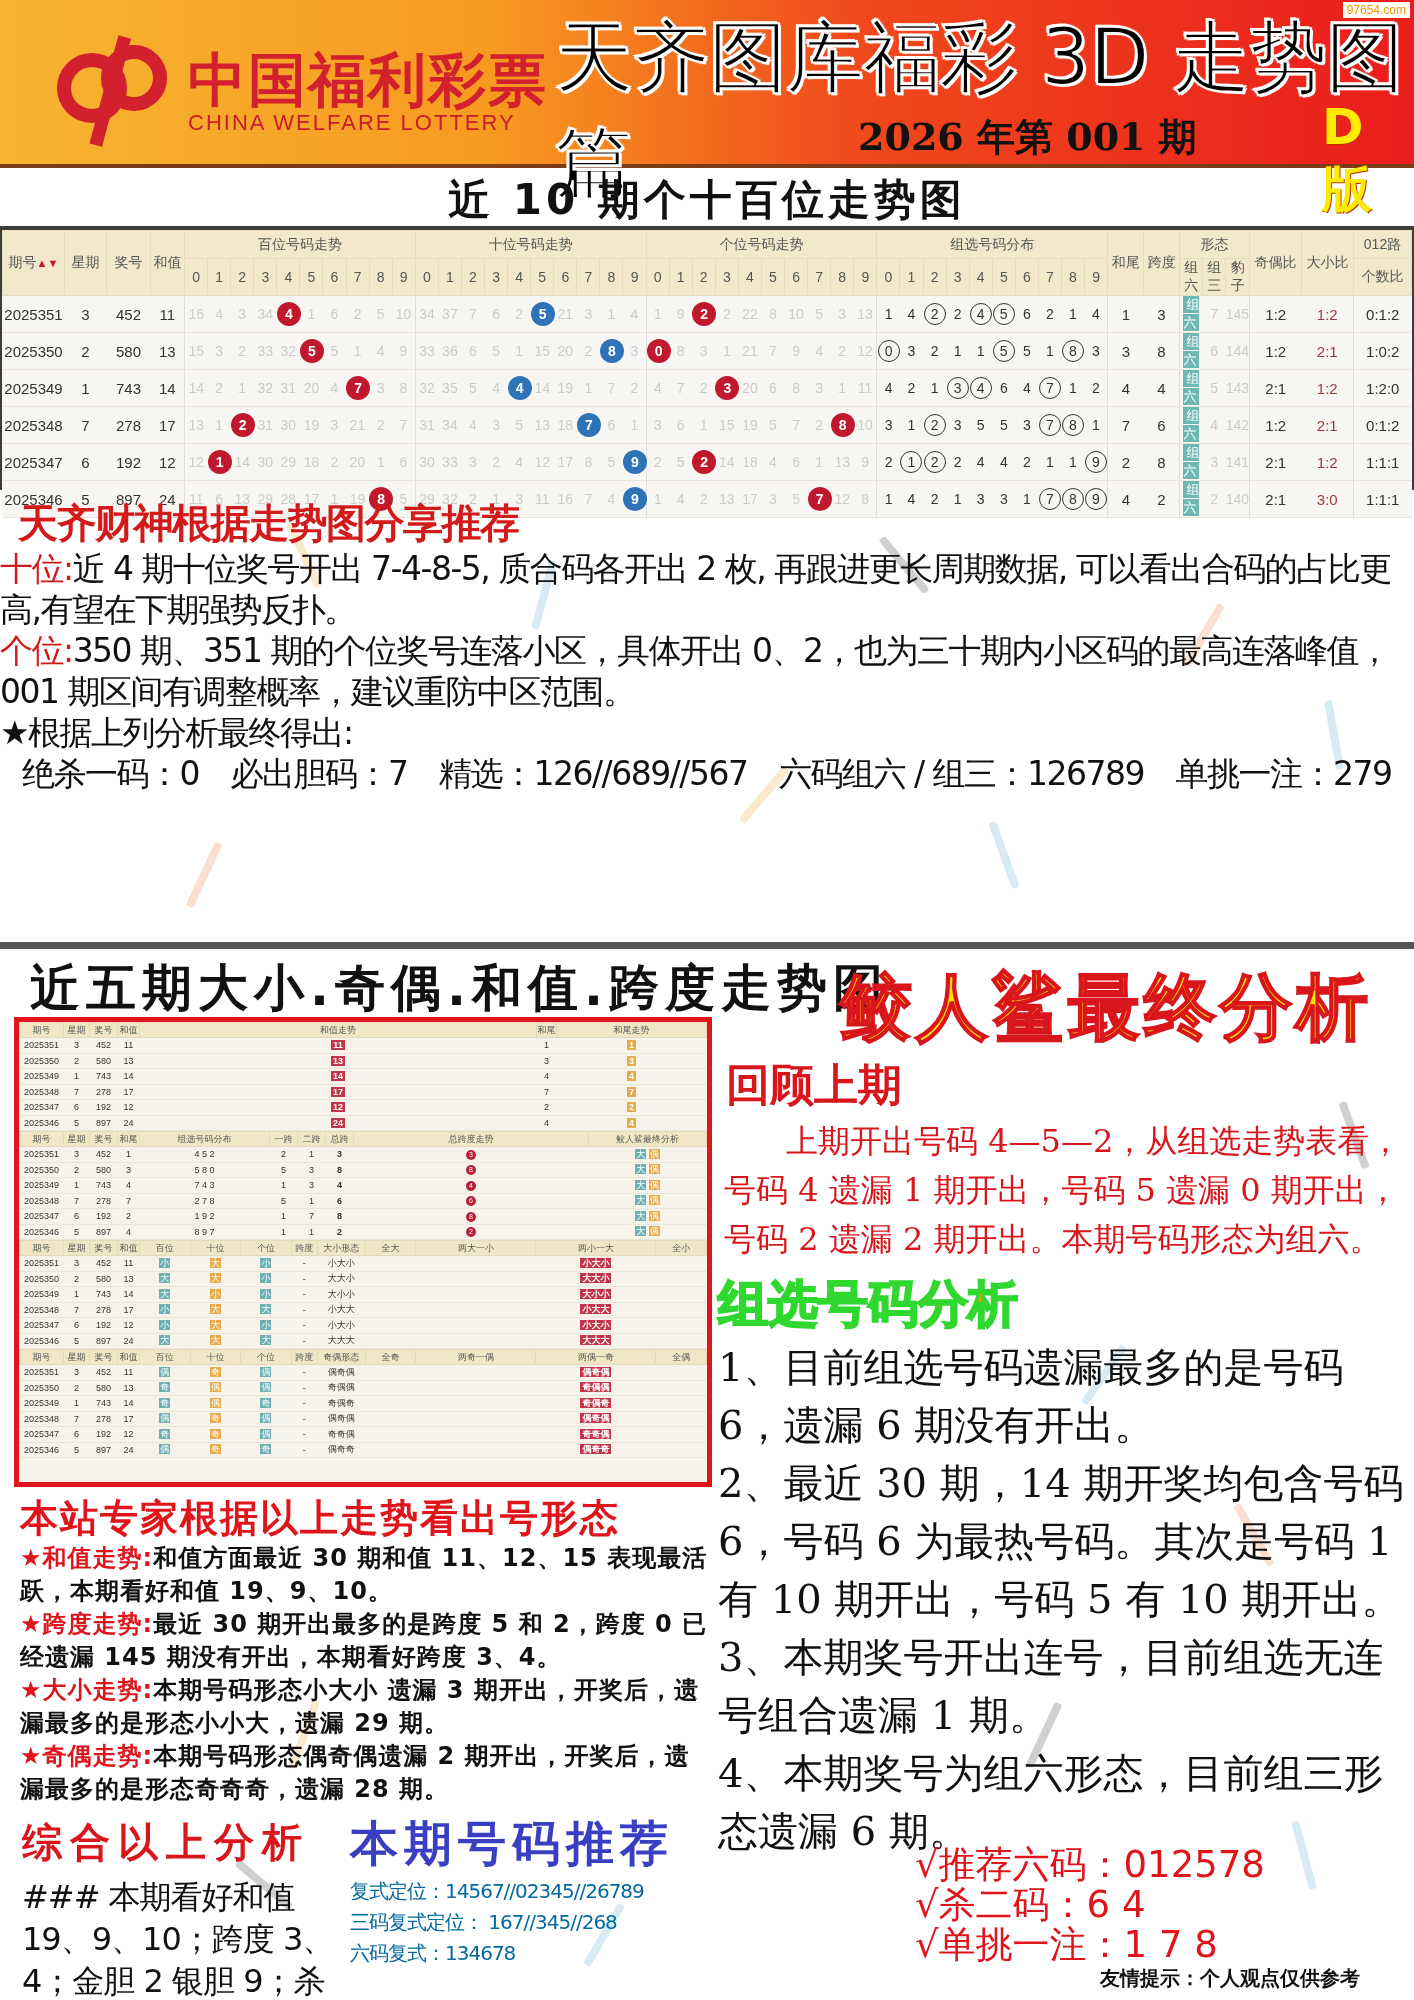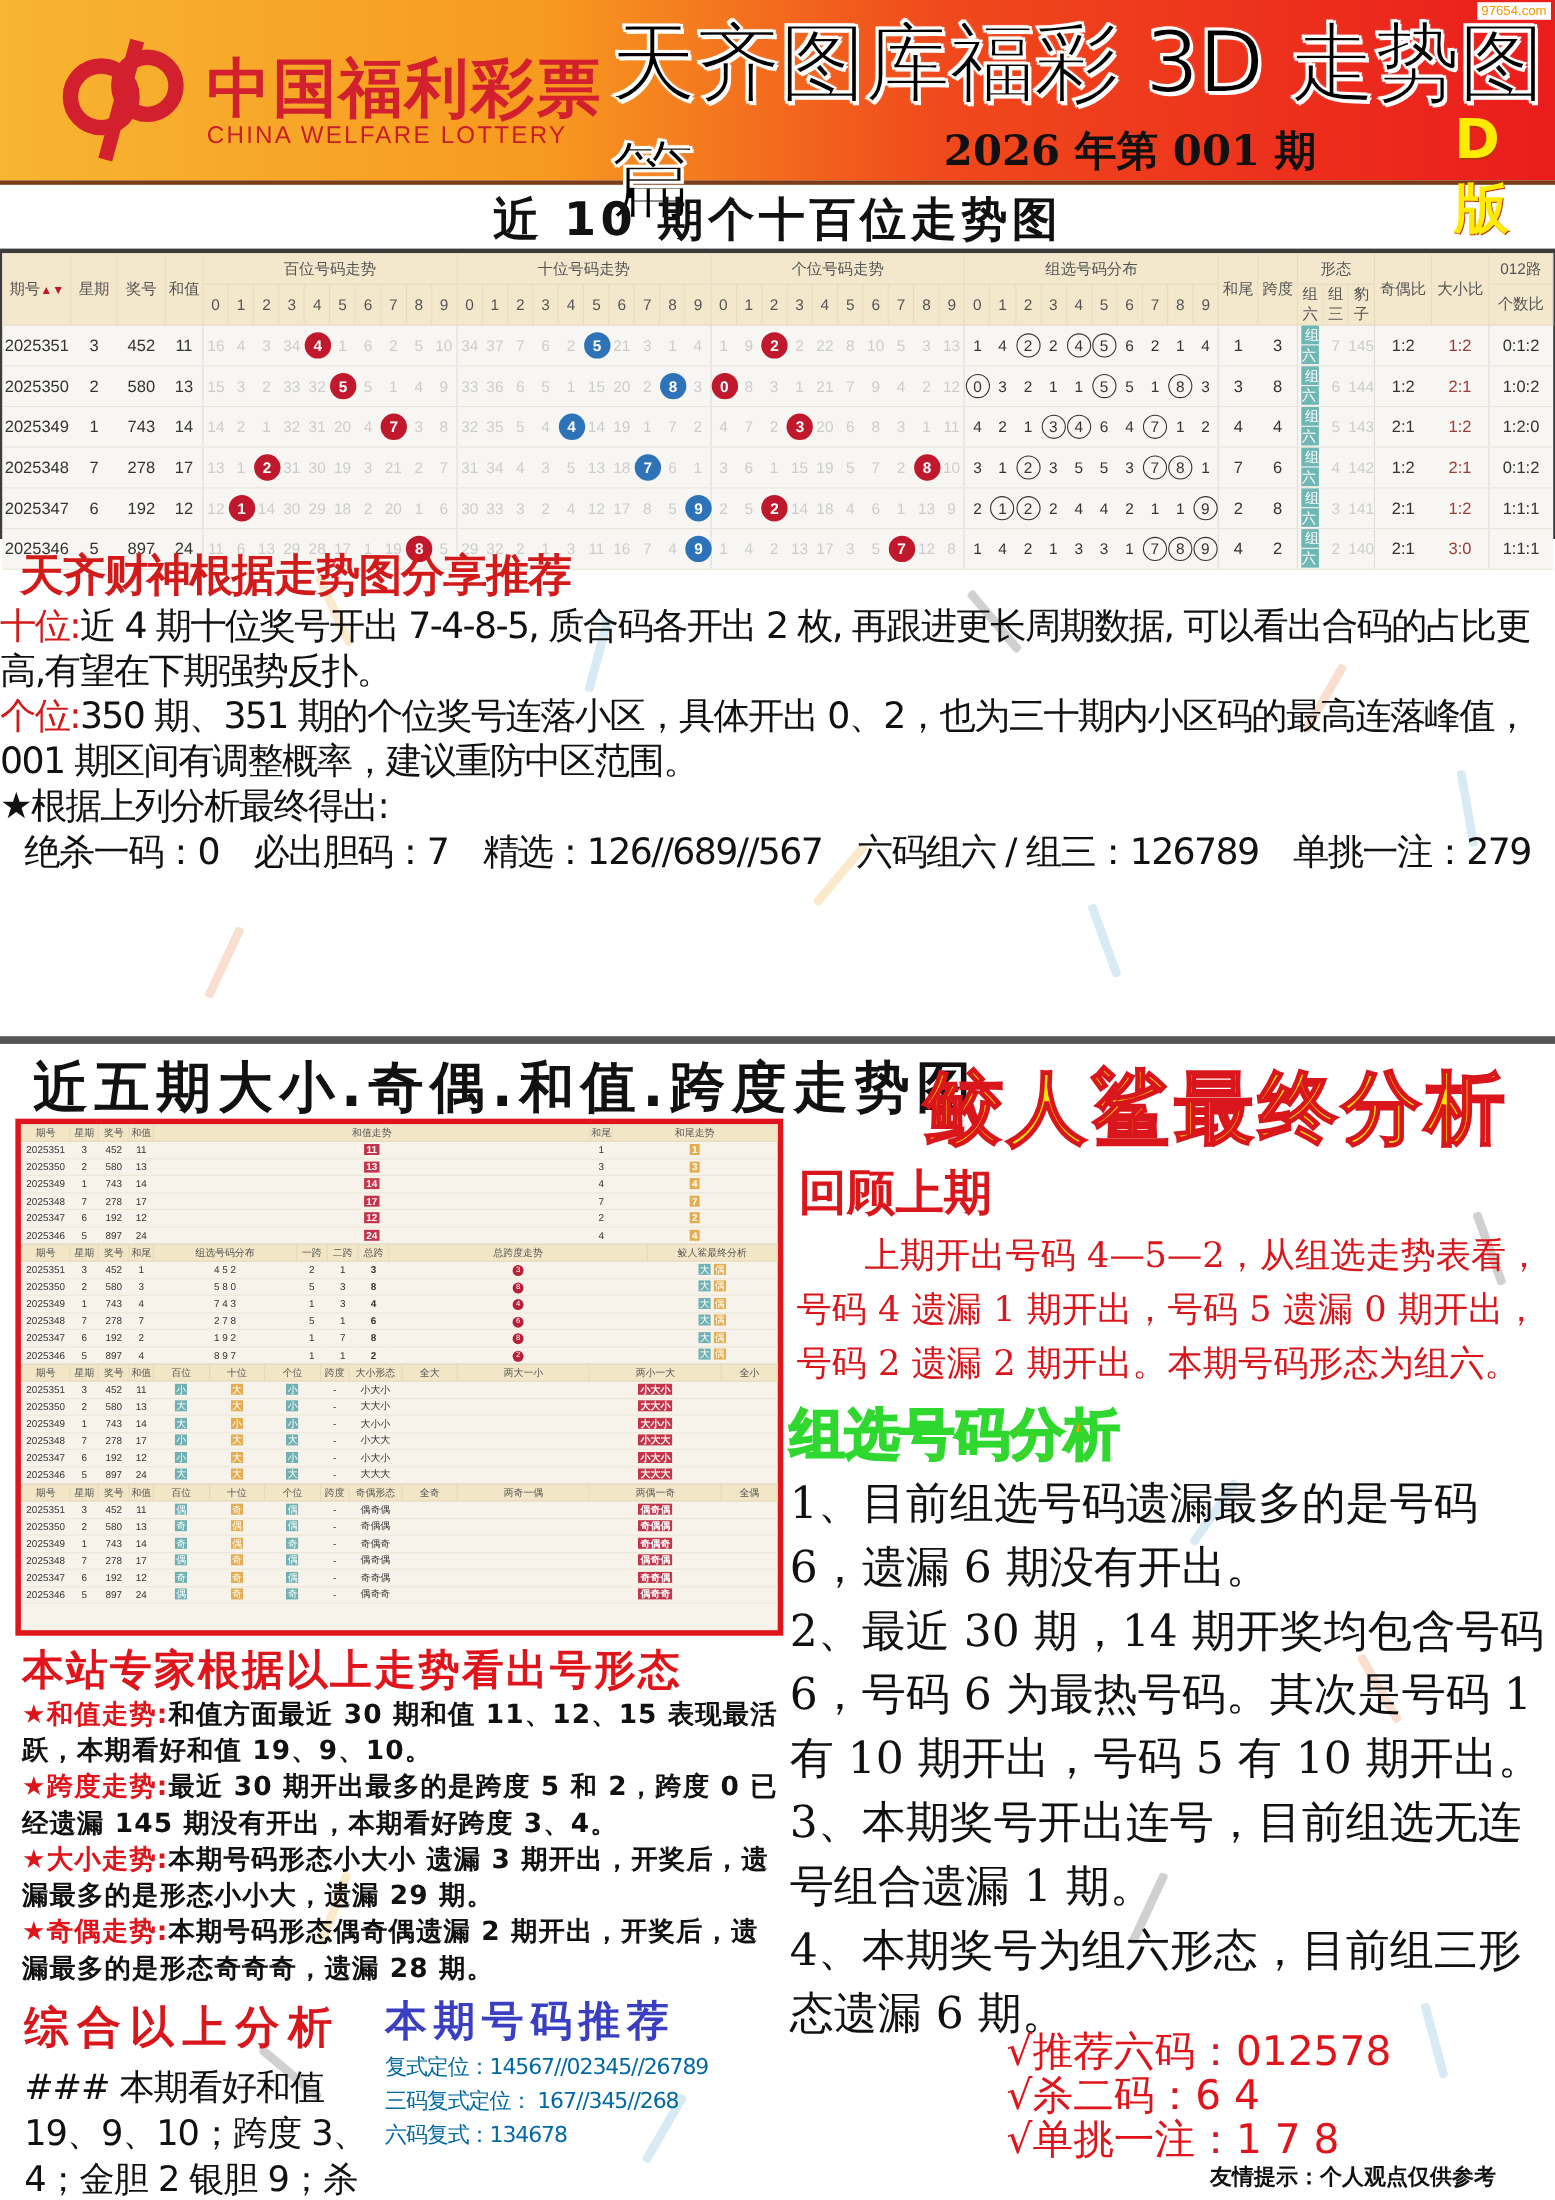--- a/index.html
+++ b/index.html
@@ -48,21 +48,21 @@
 .mini .tb{background:#6fb1b3;color:#fff;padding:0 1px}
 .mini .yb{background:#e3ac4e;color:#fff;padding:0 1px}
 .expert{position:absolute;left:20px;top:1494px;width:690px;z-index:2}
 .expert .h{color:#e0141b;font-size:38px;font-weight:bold;letter-spacing:2px;line-height:48px}
 .expert p{font-size:24px;line-height:33px;font-weight:bold;color:#111;letter-spacing:1px}
 .expert p .lbl{color:#e0141b}
 .combo{position:absolute;left:22px;top:1815px;width:320px;z-index:2}
 .combo .h{color:#d8161b;font-size:40px;font-weight:bold;font-family:"DejaVu Serif",serif;letter-spacing:8px}
 .combo p{font-size:32px;line-height:42px;color:#111;margin-top:6px;letter-spacing:-1px}
 .rec{position:absolute;left:350px;top:1812px;width:370px;z-index:2}
-.rec .h{color:#3a3fc2;font-size:38px;font-weight:bold;letter-spacing:6px;font-family:"DejaVu Serif",serif}
+.rec .h{color:#3a3fc2;font-size:48px;font-weight:bold;letter-spacing:6px;font-family:"DejaVu Serif",serif}
 .rec p{color:#0369a1;font-size:20px;line-height:31px;letter-spacing:-1px}
 
 .shark{position:absolute;left:840px;top:960px;font-size:72px;font-weight:bold;color:#ffe600;-webkit-text-stroke:2px #d8161b;z-index:2;letter-spacing:4px;font-family:"DejaVu Serif",serif}
 .right-col{position:absolute;left:718px;top:1055px;width:690px;z-index:2}
 .right-col .h1{color:#d8161b;font-size:44px;font-weight:bold;margin-left:8px;line-height:60px}
 .right-col .review{color:#d8161b;font-family:"DejaVu Serif",serif;font-size:32px;line-height:49px;margin-top:2px;text-indent:62px;padding-left:6px}
 .right-col .h2{color:#f39800;-webkit-text-stroke:2px #2fd82f;font-size:50px;font-weight:bold;line-height:68px;margin-top:6px}
 .right-col .items p{font-family:"DejaVu Serif",serif;font-size:40px;line-height:58px;color:#111}
 .final{position:absolute;left:915px;top:1845px;z-index:2;color:#e0141b;font-weight:normal;font-size:37px;line-height:40px}
 .tip{position:absolute;left:1100px;top:1965px;z-index:2;font-size:20px;font-weight:bold;color:#111}

